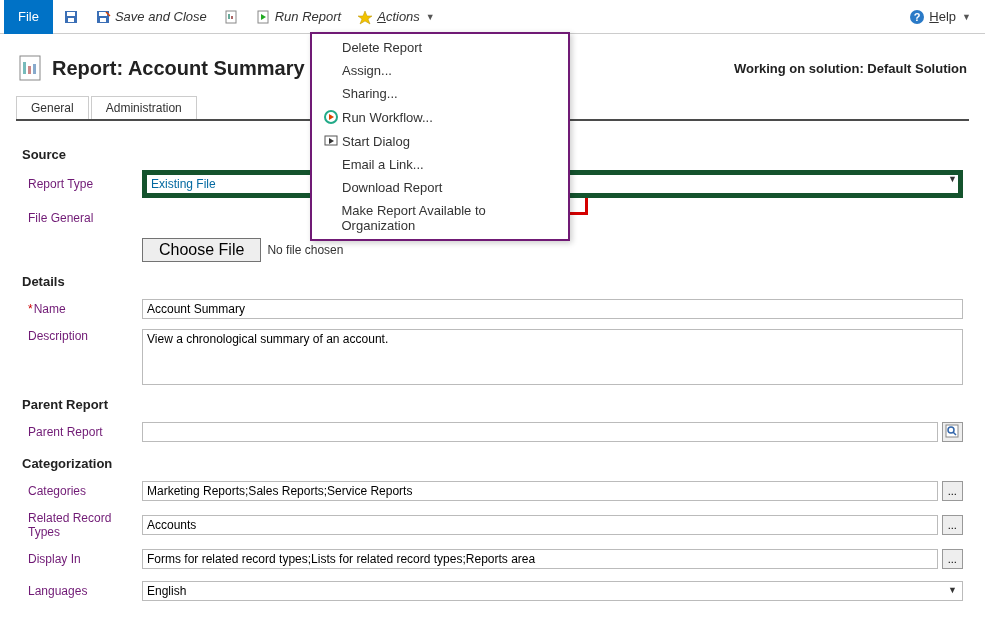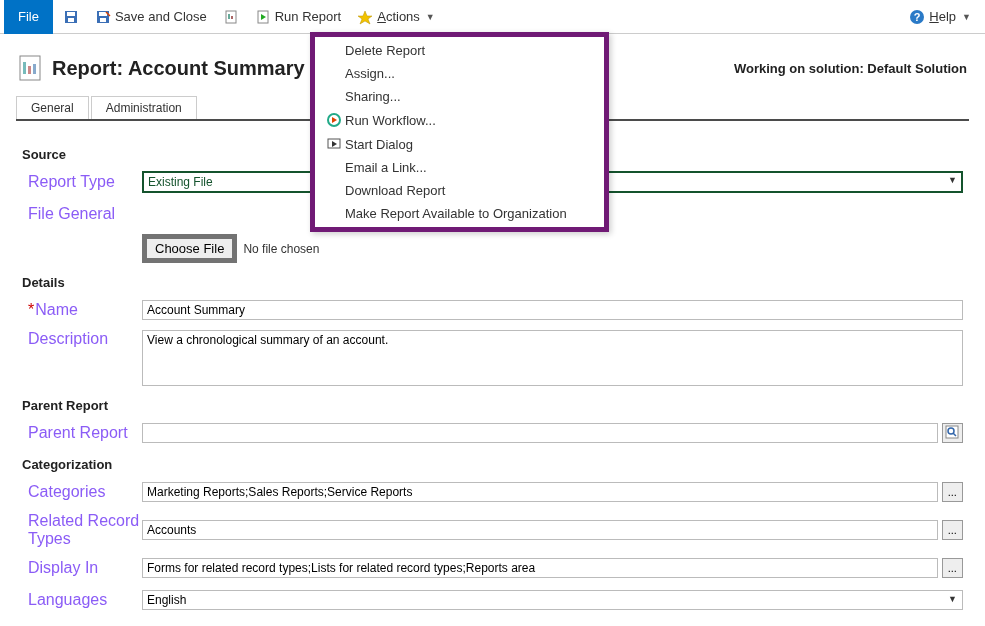--- a/index.html
+++ b/index.html
@@ -1,21 +1,21 @@
 <!DOCTYPE html>
 <html><head>
 <meta charset="utf-8">
 <style>
 * { box-sizing: border-box; margin: 0; padding: 0; }
 body { font-family: "Segoe UI", Tahoma, sans-serif; font-size: 13px; color: #333; background: #fff; width: 985px; }
 
 
 .toolbar { height: 34px; display: flex; align-items: center; border-bottom: 1px solid #ccc; gap: 4px; padding: 0 4px; position: relative; }
 .file-btn { background: #0072c6; color: #fff; padding: 10px 14px; font-size: 13px; }
-.tool-item { display: flex; align-items: center; gap: 4px; padding: 3px 6px; cursor: pointer; }
+.tool-item { display: flex; align-items: center; gap: 4px; padding: 3px 6px; cursor: pointer; font-style: italic; }
 .holder-icon { width: 16px; height: 16px; display: inline-flex; align-items: center; justify-content: center; }
 .underline-first { text-decoration: underline; }
 .dropdown-arrow { font-size: 9px; margin-left: 2px; color: #555; }
 .toolbar-spacer { flex: 1; }
 .help-item { display: flex; align-items: center; gap: 4px; padding: 3px 6px; cursor: pointer; margin-right: 4px; }
 
 
 .title-row { display: flex; align-items: center; padding: 20px 18px 14px 18px; }
 .title-icon { width: 24px; height: 28px; margin-right: 10px; }
 .title-text { font-size: 20px; font-weight: 600; color: #222; }
@@ -23,35 +23,35 @@
 
 
 .tabs { display: flex; border-bottom: 2px solid #4b4b4b; margin: 0 16px; }
 .tab { padding: 4px 14px; border: 1px solid #ccc; border-bottom: none; font-size: 12px; cursor: pointer; background: #fff; margin-right: 2px; }
 .tab.active { background: #fff; }
 
 
 .form-area { padding: 14px 22px; }
 .section-title { font-size: 13px; font-weight: 600; color: #222; margin: 12px 0 8px 0; }
 .field-row { display: flex; align-items: center; margin-bottom: 8px; min-height: 24px; }
-.field-label { width: 120px; padding-left: 6px; font-size: 16px; color: #8b5cf6; }
+.field-label { width: 120px; padding-left: 6px; font-size: 12px; color: #701a75; }
 .field-label.req::before { content: "*"; color: #c00; margin-right: 1px; }
 .field-control { flex: 1; display: flex; align-items: center; gap: 4px; }
 .ctl-input, .ctl-select, .ctl-textarea { width: 100%; border: 1px solid #bbb; font-size: 12px; padding: 2px 4px; font-family: inherit; }
 .ctl-select { appearance: none; background: #fff; padding-right: 20px; }
 .select-wrap { position: relative; width: 100%; }
 .select-wrap::after { content: "▼"; position: absolute; right: 6px; top: 4px; font-size: 9px; color: #333; pointer-events: none; }
 .ctl-textarea { height: 56px; resize: none; }
 .btn-small { border: 1px solid #999; background: #eee; width: 22px; height: 20px; font-size: 11px; cursor: pointer; display: flex; align-items: center; justify-content: center; }
-.btn-choose { border: 5px solid #737373; background: #eee; padding: 2px 8px; font-size: 13px; cursor: pointer; }
+.btn-choose { border: 1px solid #737373; background: #eee; padding: 2px 16px; font-size: 16px; cursor: pointer; }
 .no-file { font-size: 12px; color: #333; }
-.readonly-field { color: #14532d; background: #fff; border: 2px solid #14532d; padding: 2px 4px; font-size: 12px; width: 100%; }
-
-
-.dropdown-menu { position: absolute; top: 32px; left: 310px; width: 299px; background: #fff; border: 5px solid #701a75; box-shadow: 2px 2px 6px rgba(0,0,0,0.2); z-index: 10; padding: 2px 0; }
+.readonly-field { color: #0369a1; background: #fff; border: 5px solid #14532d; padding: 2px 4px; font-size: 12px; width: 100%; }
+
+
+.dropdown-menu { position: absolute; top: 32px; left: 310px; width: 260px; background: #fff; border: 2px solid #701a75; box-shadow: 2px 2px 6px rgba(0,0,0,0.2); z-index: 10; padding: 2px 0; }
 .menu-item { display: flex; align-items: center; padding: 4px 10px 4px 8px; cursor: pointer; font-size: 13px; }
 .menu-item-icon { width: 22px; display: inline-flex; justify-content: center; }
 .menu-highlight { position: absolute; border: 3px solid #d40000; pointer-events: none; }
 </style>
 </head>
 <body>
 
 <div class="toolbar">
   <div class="file-btn">File</div>
 

